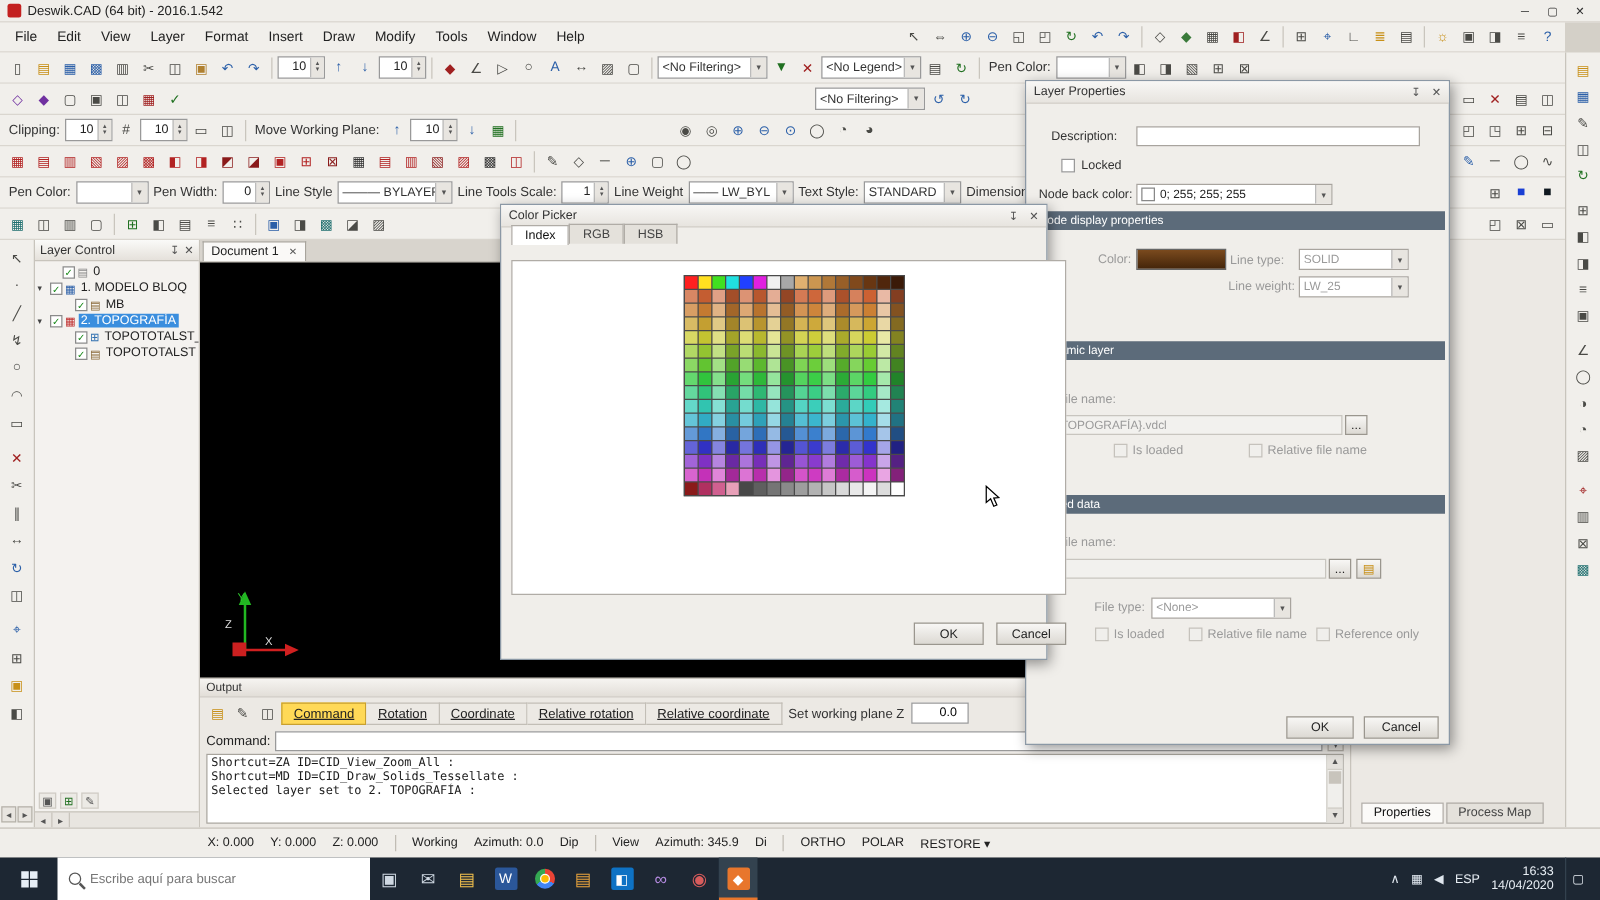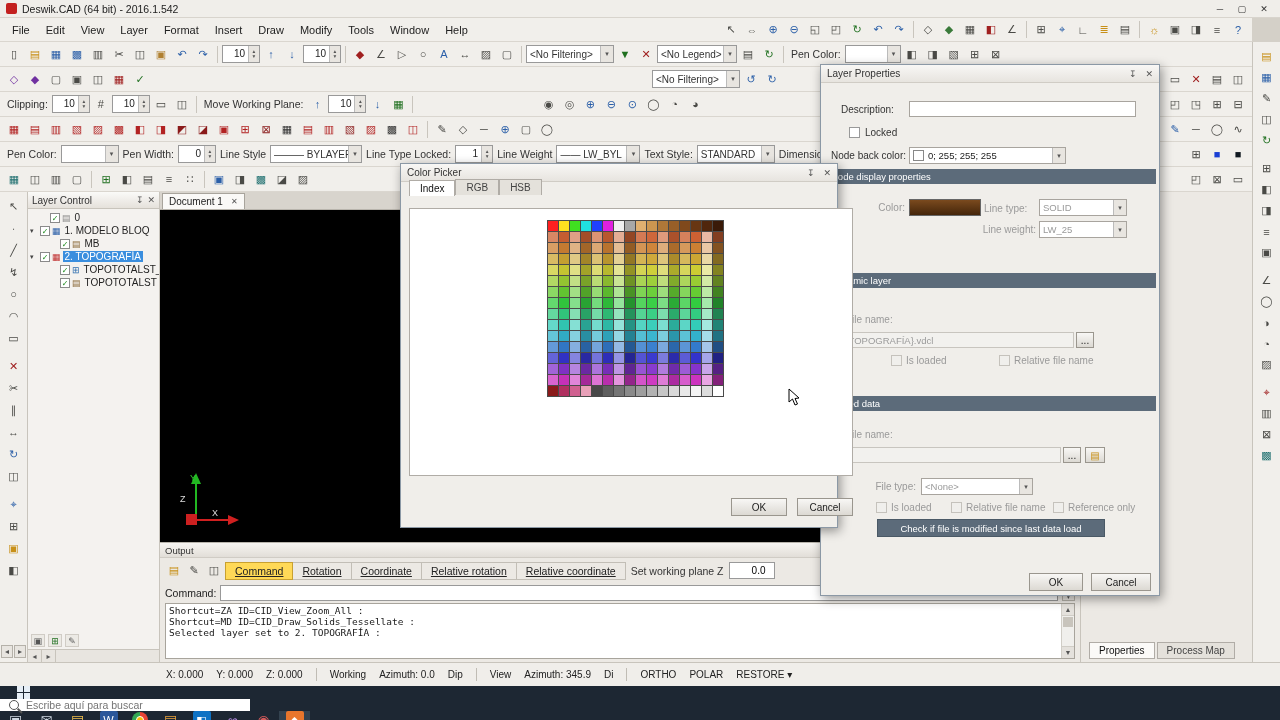--- a/index.html
+++ b/index.html
@@ -96,21 +96,21 @@
   #rightdock{position:absolute;left:1080px;top:192px;width:172px;height:470px;background:#ece9e4;border-left:1px solid #c8c4bc;display:flex;flex-direction:column;}
   #docktabs{margin-top:auto;display:flex;gap:2px;padding:0 8px 3px 8px;}
   #docktabs .dtab{border:1px solid #b0aca6;padding:2px 9px;font-size:10px;background:#e4e1db;color:#444;}
   #docktabs .dtab.active{background:#fbfaf8;color:#111;}
 
   
   #statusbar{position:absolute;left:0;top:662px;width:1280px;height:24px;background:#f0eeea;border-top:1px solid #c8c4bc;display:flex;align-items:center;gap:13px;padding-left:166px;font-size:10px;color:#222;}
   .ssep{width:1px;height:13px;background:#c0bcb4;}
 
   
-  #taskbar{position:absolute;left:0;top:686px;width:1280px;height:34px;background:#1d2733;display:flex;align-items:stretch;z-index:90;flex-direction:column;}
+  #taskbar{position:absolute;left:0;top:686px;width:1280px;height:34px;background:#1d2733;display:flex;align-items:stretch;z-index:90;}
   #startbtn{width:46px;display:flex;align-items:center;justify-content:center;}
   .winlogo{display:grid;grid-template-columns:6px 6px;grid-template-rows:6px 6px;gap:1px;}
   .winlogo i{background:#e6eef6;}
   #searchbox{width:250px;background:#fff;display:flex;align-items:center;gap:7px;padding:0 9px;}
   .mag{width:10px;height:10px;border:1.5px solid #555;border-radius:50%;position:relative;flex:0 0 auto;}
   .mag::after{content:"";position:absolute;width:6px;height:1.5px;background:#555;transform:rotate(45deg);right:-5px;bottom:-2px;}
   #searchinput{border:none;outline:none;flex:1;font-size:10.5px;color:#444;font-family:"Liberation Sans",sans-serif;}
   #tapps{display:flex;align-items:stretch;}
   .tapp{width:31px;display:flex;align-items:center;justify-content:center;}
   .tapp.active{background:#33424f;box-shadow:inset 0 -2px 0 #e8762c;}
@@ -390,21 +390,21 @@
       <span class="sarr">
         <i>▴</i>
         <i>▾</i>
       </span>
     </div>
     <span class="tblabel">Line Style</span>
     <div class="combo" style="width: 92px;">
       <span class="cval">——— BYLAYER</span>
       <span class="dd">▾</span>
     </div>
-    <span class="tblabel">Line Type Locked:</span>
+    <span class="tblabel">Line Tools Scale:</span>
     <div class="spin">
       <span class="sval">1</span>
       <span class="sarr">
         <i>▴</i>
         <i>▾</i>
       </span>
     </div>
     <span class="tblabel">Line Weight</span>
     <div class="combo" style="width: 84px;">
       <span class="cval">—— LW_BYL</span>
@@ -772,21 +772,20 @@
     <span class="dd">▾</span>
   </div>
 
   <span class="cbx disabled" style="left:55px;top:437px;"></span>
   <span class="dlglabel dis" style="left:70px;top:437px;">Is loaded</span>
   <span class="cbx disabled" style="left:130px;top:437px;"></span>
   <span class="dlglabel dis" style="left:145px;top:437px;">Relative file name</span>
   <span class="cbx disabled" style="left:232px;top:437px;"></span>
   <span class="dlglabel dis" style="left:247px;top:437px;">Reference only</span>
 
-  <div class="btn" id="checkbtn">Check if file is modified since last data load</div>
 
   <div class="btn" style="left:208px;top:508px;width:54px;">OK</div>
   <div class="btn" style="left:270px;top:508px;width:60px;">Cancel</div>
 </div>
 
 <div id="colorpicker" class="dlg">
   <div class="dlgtitle">
     <span>Color Picker</span>
     <span class="hico">
       <span class="ico">↧</span>

